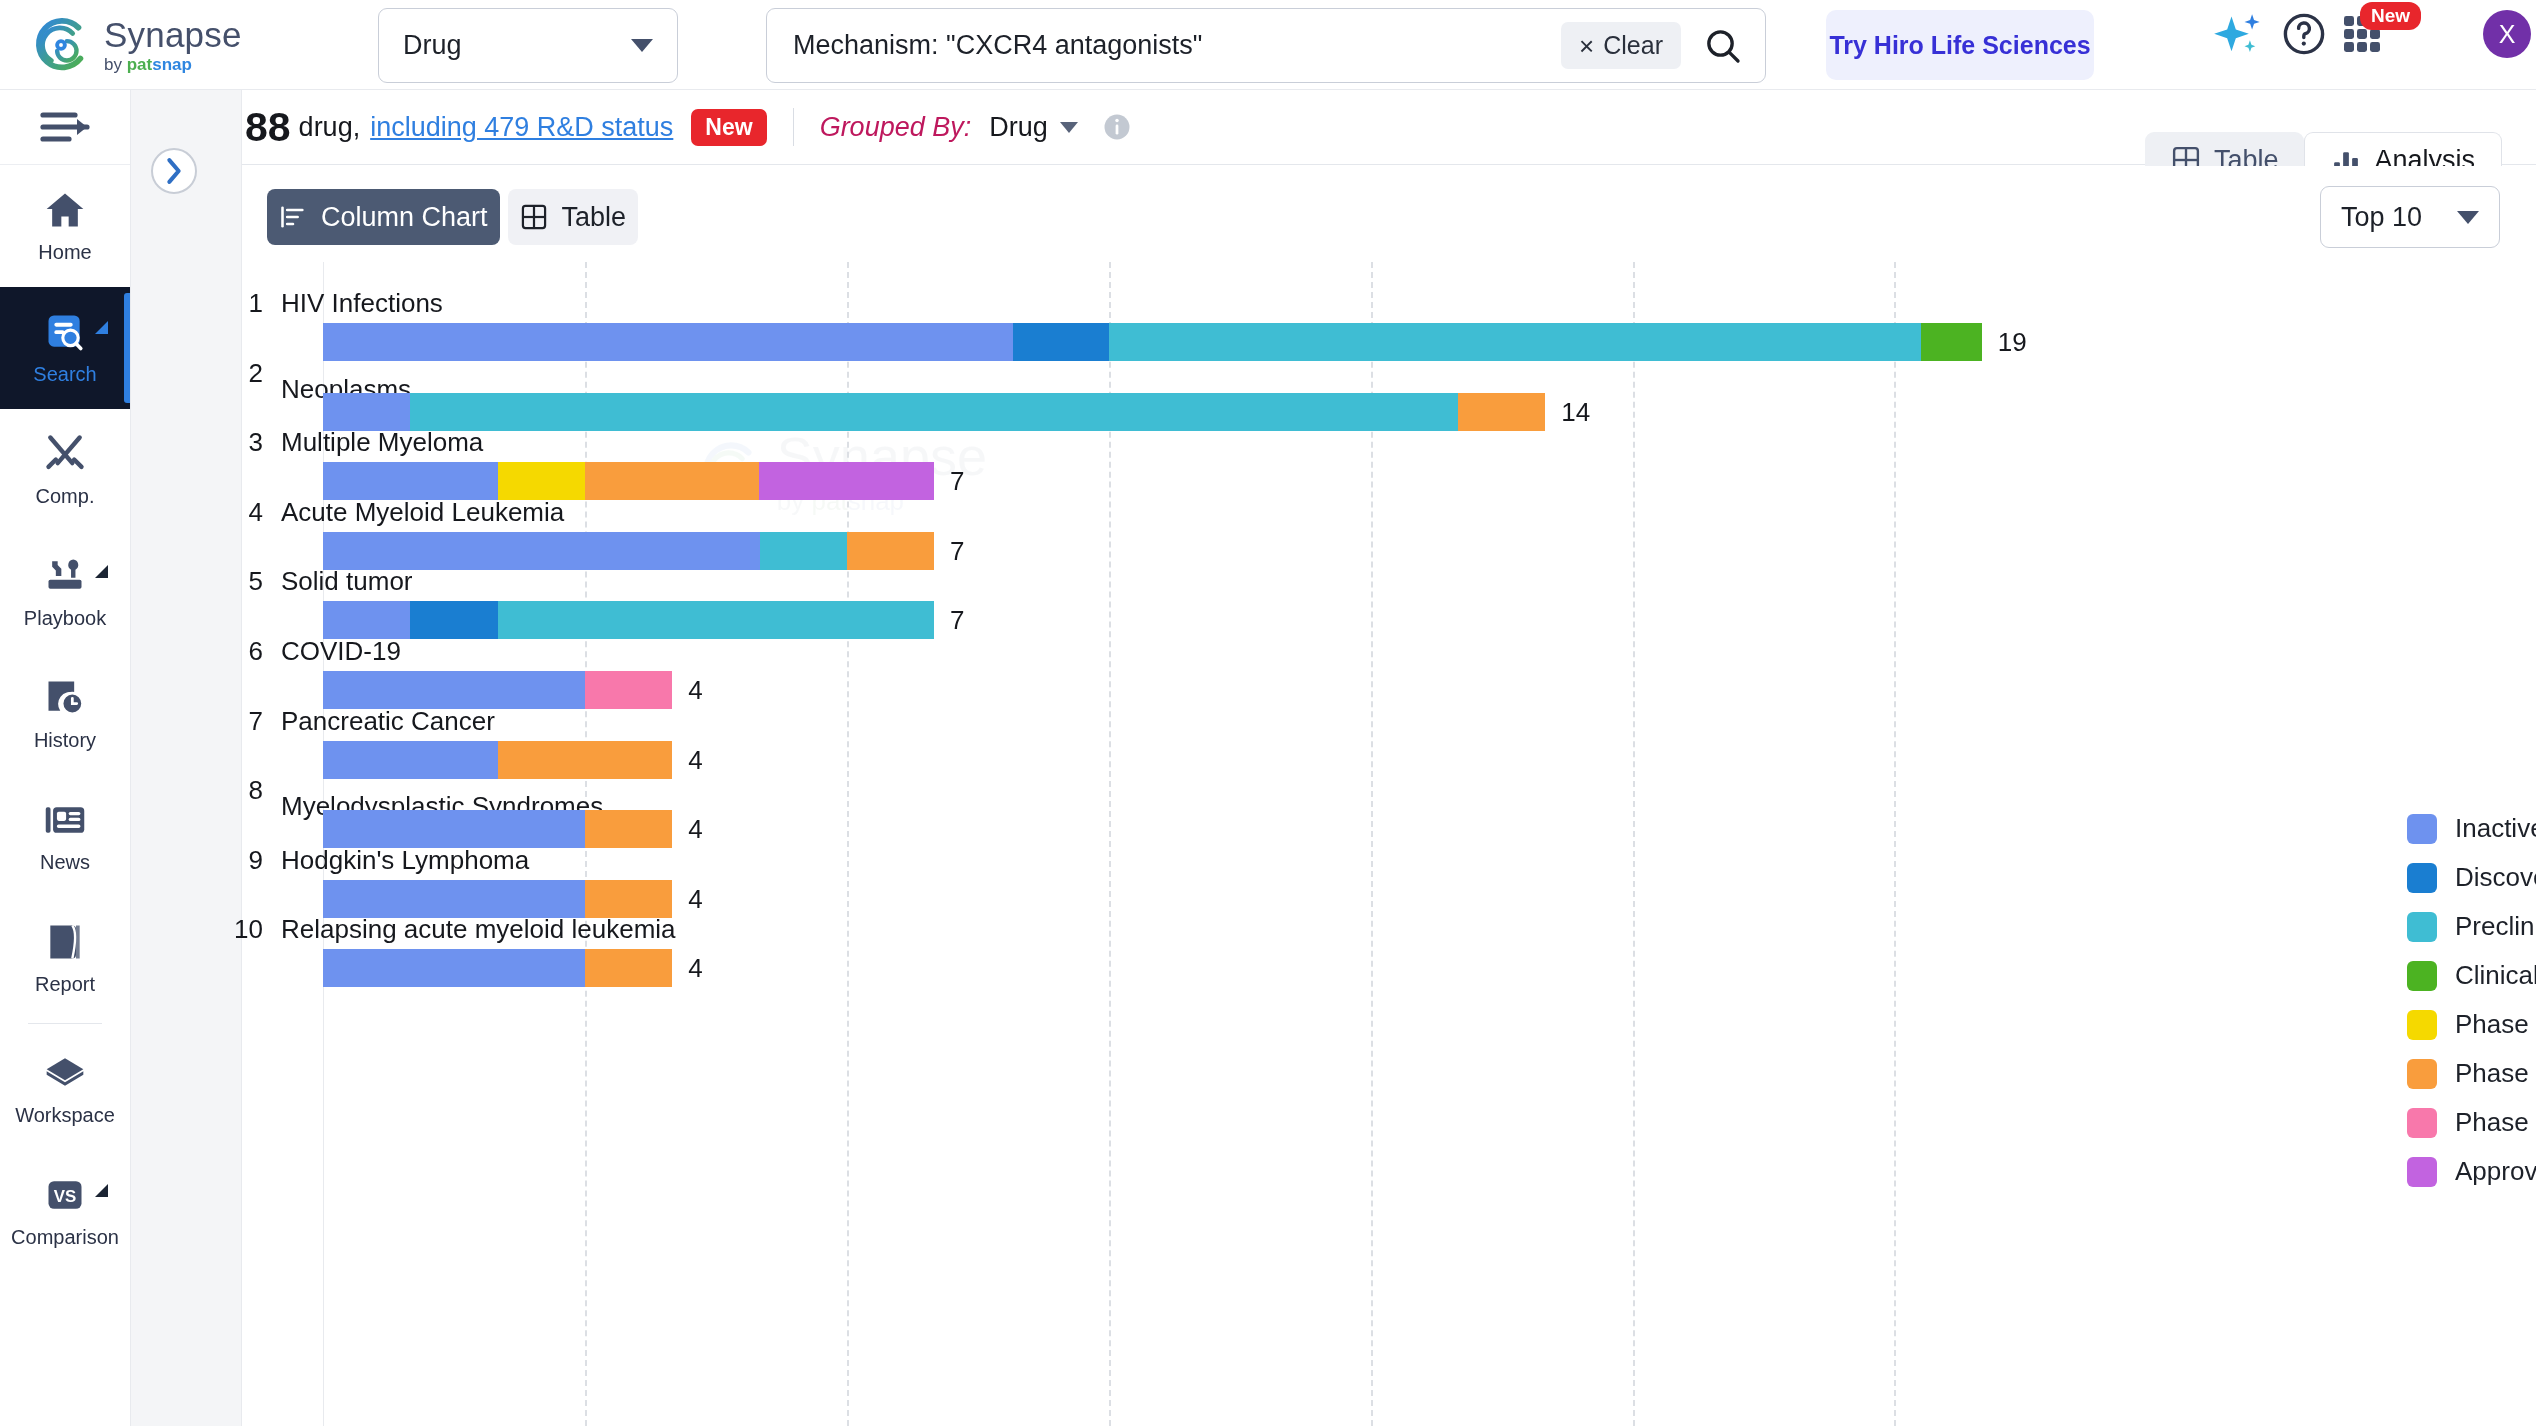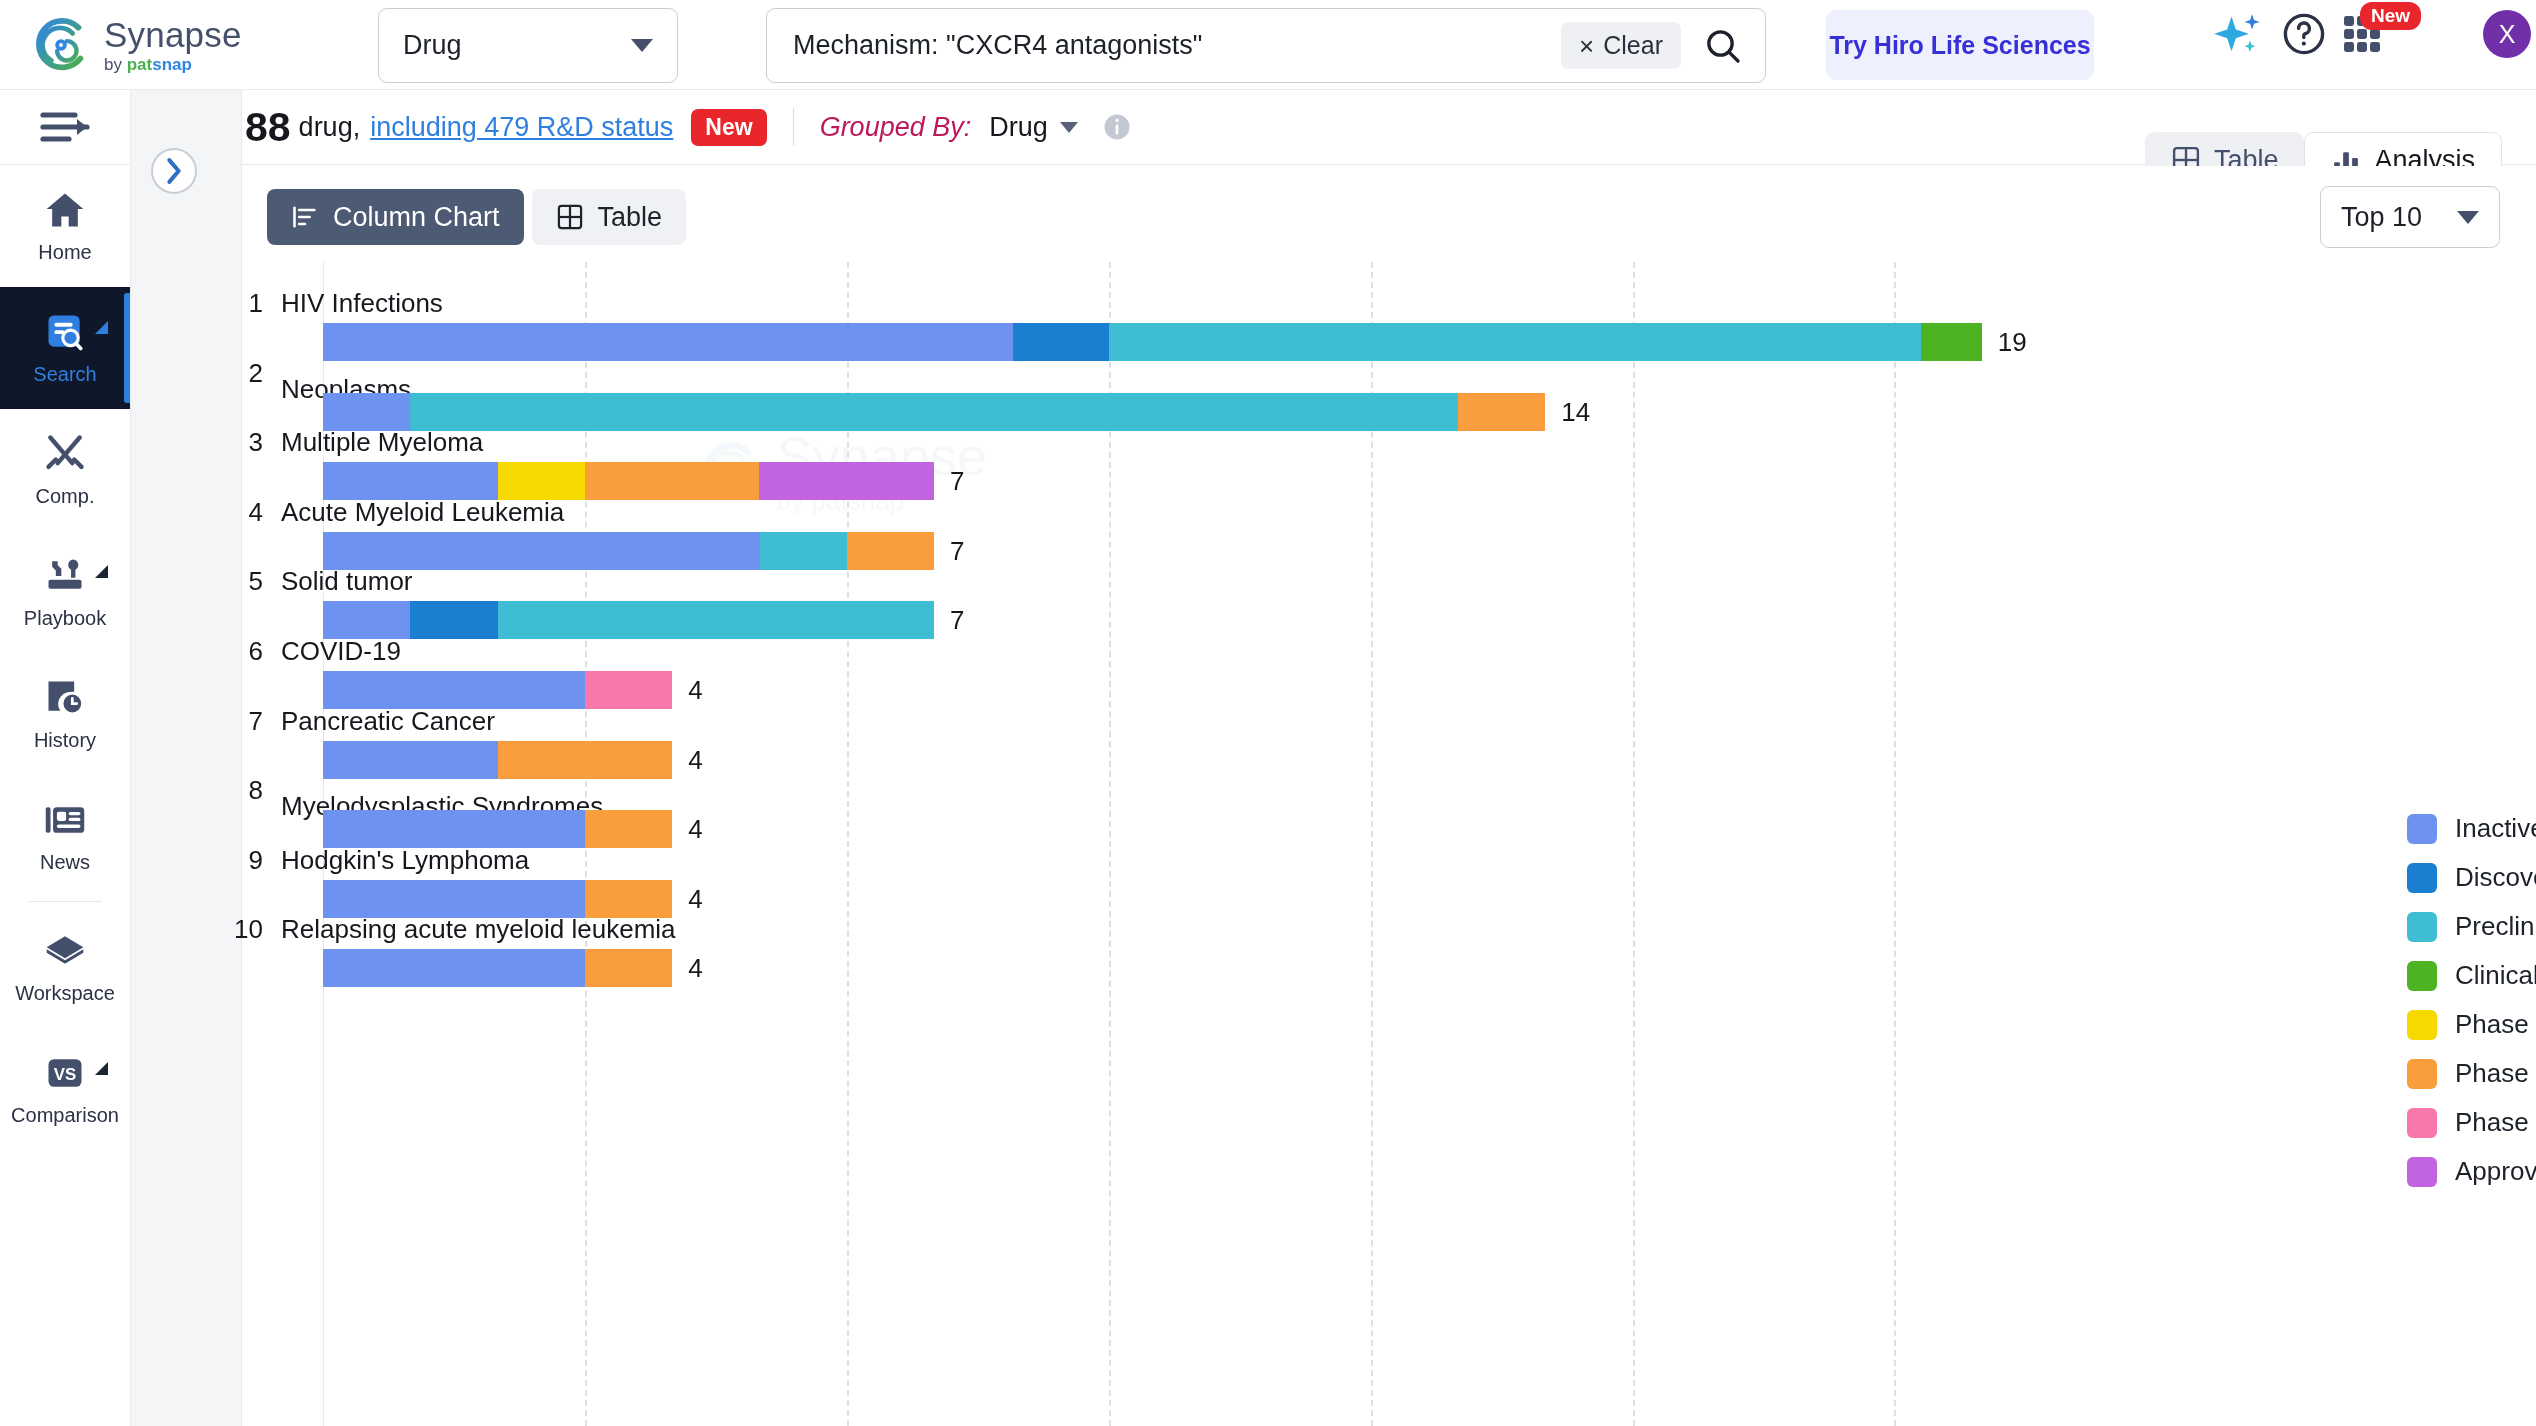--- a/index.html
+++ b/index.html
@@ -127,21 +127,21 @@
   }
   .vtab.inactive { background: #eef0f4; color: #44506b; }
   .vtab.active { background: #fff; color: #16181d; border: 1px solid #e0e3e9; border-bottom: none; }
 
   
   .content {
     position: absolute; left: 242px; top: 166px; width: 2294px; height: 1260px; background: #fff;
   }
   .chart-toolbar { position: absolute; left: 25px; top: 23px; display: flex; gap: 8px; }
   .seg-btn {
-    display: flex; align-items: center; gap: 14px; height: 56px; padding: 0 24px;
+    display: flex; align-items: center; gap: 14px; height: 56px; padding: 0 12px;
     border-radius: 8px; font-size: 27px; cursor: pointer;
   }
   .seg-btn.on { background: #4c5a73; color: #fff; }
   .seg-btn.off { background: #f0f1f5; color: #1d2129; }
 
   .top-select {
     position: absolute; right: 36px; top: 20px; width: 180px; height: 62px;
     border: 1px solid #c9ced8; border-radius: 9px; background: #fff;
     display: flex; align-items: center; padding: 0 20px; cursor: pointer;
   }
@@ -325,20 +325,28 @@
       <rect x="1.5" y="5" width="2.6" height="14" rx="1"></rect>
       <rect x="5.5" y="5" width="17" height="14" rx="2"></rect>
       <rect x="7.6" y="7.5" width="5" height="5" rx="1" fill="#fff"></rect>
       <rect x="14" y="7.6" width="6.4" height="1.8" rx=".9" fill="#fff"></rect>
       <rect x="14" y="10.8" width="6.4" height="1.8" rx=".9" fill="#fff"></rect>
       <rect x="7.6" y="14.4" width="12.8" height="1.9" rx=".9" fill="#fff"></rect>
     </svg>
     <span class="lbl">News</span>
   </div>
 
+  <div class="side-item">
+    <svg width="44" height="44" viewBox="0 0 24 24" fill="#44506b">
+      <path d="M4 3 h12 a2 2 0 0 1 2 2 v14 a2 2 0 0 1 -2 2 H4 Z"></path>
+      <path d="M18 3 h2 v18 h-2 Z" opacity=".75"></path>
+      <path d="M16 3 q3 4 0 18" fill="none" stroke="#fff" stroke-width="1.3"></path>
+    </svg>
+    <span class="lbl">Report</span>
+  </div>
 
   <div class="side-divider"></div>
 
 
   <div class="side-item">
     <svg width="44" height="44" viewBox="0 0 24 24" fill="#44506b">
       <path d="M12 4 L22 10 L12 16 L2 10 Z"></path>
       <path d="M2 13 L12 19 L22 13 L22 11 L12 17 L2 11 Z"></path>
     </svg>
     <span class="lbl">Workspace</span>

